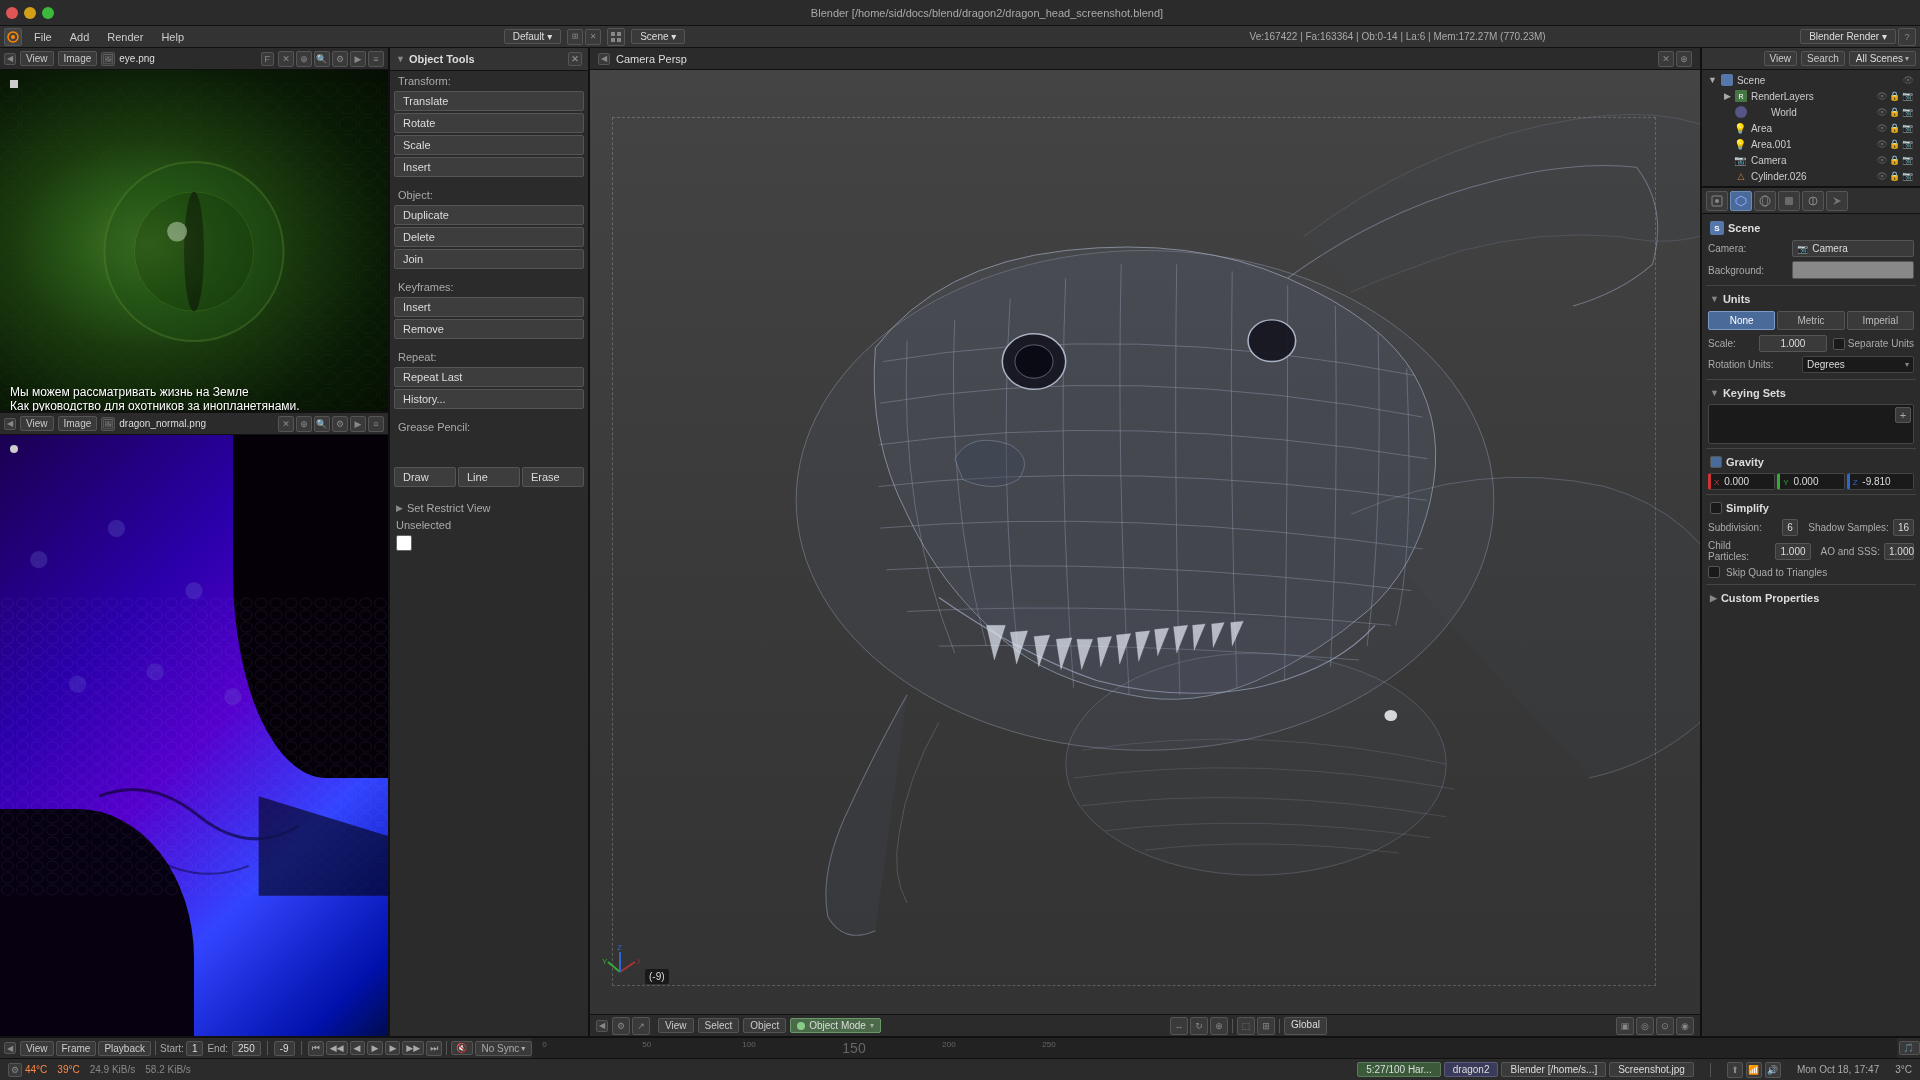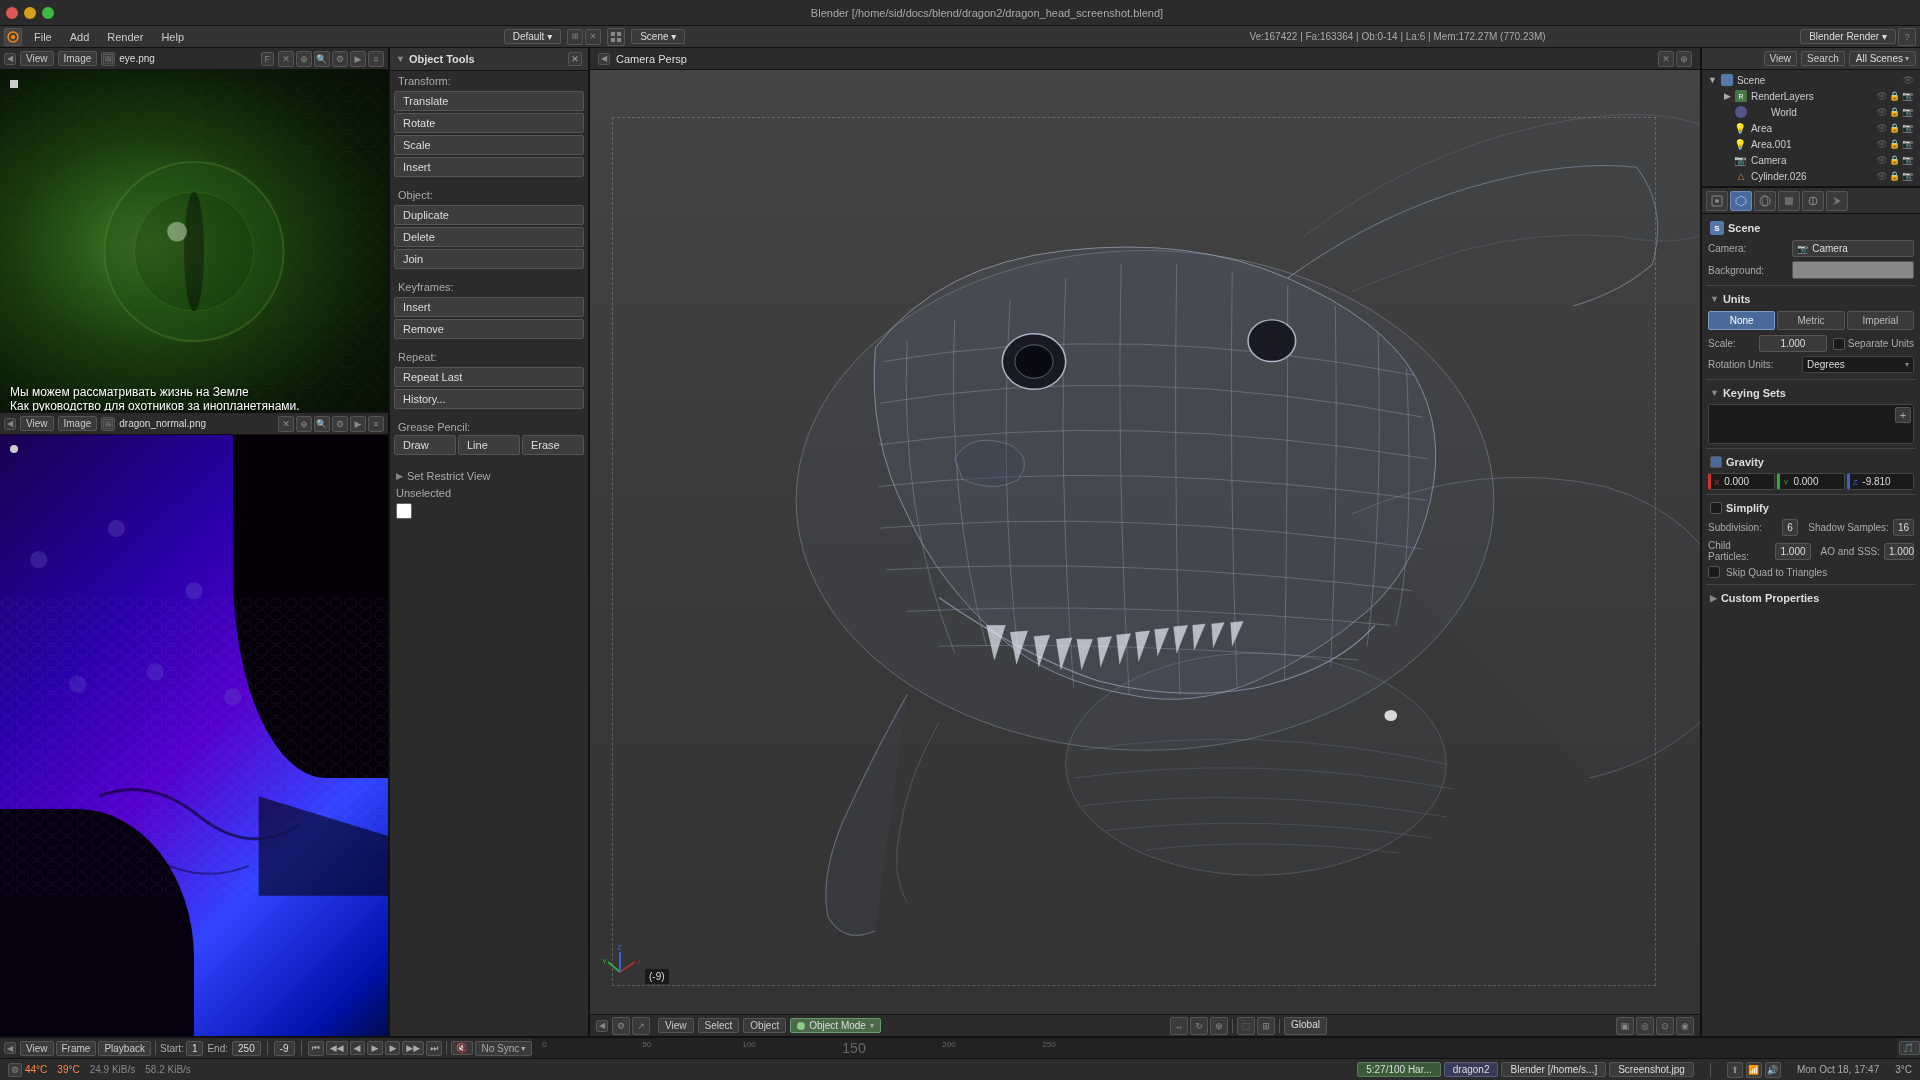--- a/index.html
+++ b/index.html
@@ -725,21 +725,21 @@
     <button class="ot-btn">Insert</button>
     <button class="ot-btn">Remove</button>
 
     <div class="ot-separator"></div>
     <div class="ot-section-label">Repeat:</div>
     <button class="ot-btn">Repeat Last</button>
     <button class="ot-btn">History...</button>
 
     <div class="ot-separator"></div>
     <div class="ot-section-label">Grease Pencil:</div>
-    <div style="display:flex;gap:2px;padding:0 4px;">
+    <div style="display:flex;gap:2px;padding:0 4px;margin-top:32px;">
       <button class="ot-btn" style="flex:1;margin:0;">Draw</button>
       <button class="ot-btn" style="flex:1;margin:0;">Line</button>
       <button class="ot-btn" style="flex:1;margin:0;">Erase</button>
     </div>
 
     <div class="ot-separator"></div>
     <div class="ot-separator"></div>
 
     <div style="padding:3px 6px;display:flex;align-items:center;gap:4px;cursor:pointer;">
       <span style="color:#888;font-size:9px;">▶</span>

